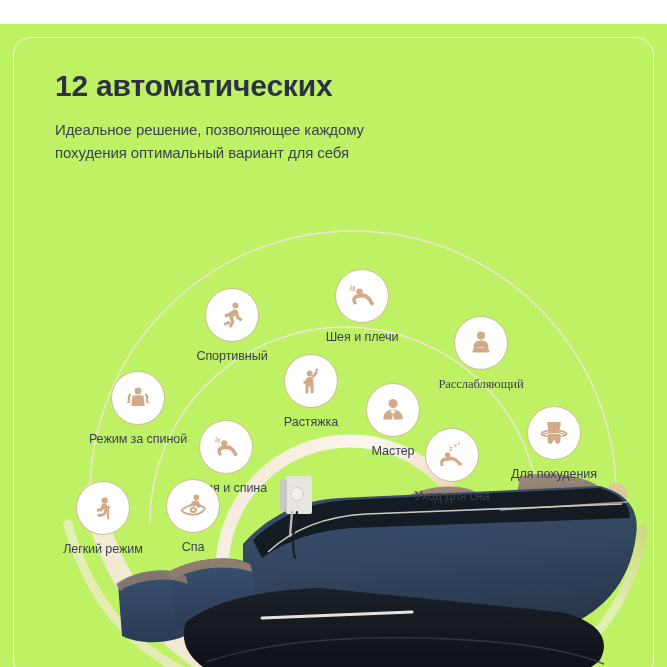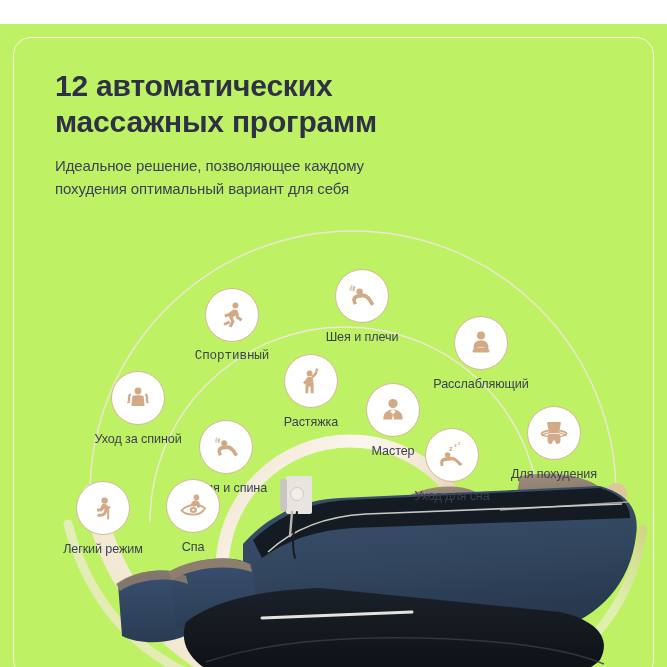--- a/index.html
+++ b/index.html
@@ -120,21 +120,20 @@
 </head>
 <body>
 
 <div id="page">
 
   <div class="card-frame"></div>
 
   <div class="header">
     <h1 class="title">
       <span>12 автоматических</span><br>
-      <span>массажных программ</span>
     </h1>
     <p class="subtitle">
       <span>Идеальное решение, позволяющее каждому</span><br>
       <span>похудения оптимальный вариант для себя</span>
     </p>
   </div>
 
   <svg class="decor-svg" viewBox="0 0 667 667">
     <defs>
       <linearGradient id="goldBand" x1="0" y1="0" x2="1" y2="0.35">
@@ -243,24 +242,24 @@
       <div class="bubble">
         <svg width="32" height="32" viewBox="0 0 32 32" fill="#d2aa87">
           <circle cx="16" cy="9" r="3.4"></circle>
           <path d="M10.4 14.2 C12 13 20 13 21.6 14.2 L22.6 24 L9.4 24 Z"></path>
           <path d="M7.6 11.2 A7.6 7.6 0 0 0 6.6 19.6 L8.6 18.4 A5.6 5.6 0 0 1 9.4 12.4 Z"></path>
           <path d="M6.0 18.0 L5.0 21.6 L8.6 20.6 Z"></path>
           <path d="M24.4 11.2 A7.6 7.6 0 0 1 25.4 19.6 L23.4 18.4 A5.6 5.6 0 0 0 22.6 12.4 Z"></path>
           <path d="M26.0 18.0 L27.0 21.6 L23.4 20.6 Z"></path>
         </svg>
       </div>
-      <div class="caption">Уход за спиной</div>
-    </div>
-
-    <div class="node" style="left: 232px; top: 264px; font-family: Liberation Mono, monospace;">
+      <div class="caption">Режим за спиной</div>
+    </div>
+
+    <div class="node" style="left: 232px; top: 264px;">
       <div class="bubble">
         <svg width="32" height="32" viewBox="0 0 32 32" fill="#d2aa87">
           <circle cx="19.4" cy="6.6" r="3"></circle>
           <path d="M17.6 10.6 C20 10 22 11.4 22.2 13.4 L22.8 17.2 L26.6 20 L24.8 22.4 L20.2 19.4 L19.4 16.2 L16.8 18.6 L18.6 22.8 L15.6 28.6 L12.6 27.2 L15.2 22.4 L12.6 16.8 C12 15 13 13 15 12.2 Z"></path>
           <path d="M14.2 13.4 L8.4 15.6 L9.2 18.4 L14.6 16.6 Z"></path>
           <path d="M13.4 21.6 L7.4 24.2 L8.8 26.8 L14.2 24.2 Z"></path>
         </svg>
       </div>
       <div class="caption">Спортивный</div>
     </div>
@@ -270,21 +269,21 @@
         <svg width="32" height="32" viewBox="0 0 32 32" fill="#d2aa87">
           <circle cx="13.6" cy="11.6" r="3.2"></circle>
           <path d="M16.4 13.6 C19.6 13.2 23 15.4 25 18.6 L28.4 24 L25.2 25.8 L22.2 21 C20.6 18.6 18.4 17.4 16.2 17.6 L12 18 C10.4 18.2 9.4 19.8 10 21.2 L11 23.6 L7.8 24.8 L6.6 21.6 C5.4 18.4 7.4 15 10.8 14.4 Z"></path>
           <path d="M9.6 7.2 A5 5 0 0 0 8.4 11.4 L6.4 11.0 A7 7 0 0 1 8.0 5.8 Z" opacity="0.85"></path>
           <path d="M7.0 6.0 A7.4 7.4 0 0 0 5.6 11.0 L3.6 10.8 A9.4 9.4 0 0 1 5.4 4.8 Z" opacity="0.6"></path>
         </svg>
       </div>
       <div class="caption">Шея и плечи</div>
     </div>
 
-    <div class="node" style="left: 481px; top: 292px;">
+    <div class="node" style="left: 481px; top: 292px; font-family: Liberation Serif, serif;">
       <div class="bubble">
         <svg width="32" height="32" viewBox="0 0 32 32" fill="#d2aa87">
           <circle cx="16" cy="8.4" r="4"></circle>
           <path d="M16 13.2 C20.4 13.2 23.4 16 23.4 19.6 L23.4 21.2 C23.4 22.2 22.4 22.8 21.6 22.2 L18.4 20 L13.6 20 L10.4 22.2 C9.6 22.8 8.6 22.2 8.6 21.2 L8.6 19.6 C8.6 16 11.6 13.2 16 13.2 Z"></path>
           <path d="M8.2 22.6 C10.6 20.8 13.2 20.4 16 20.4 C18.8 20.4 21.4 20.8 23.8 22.6 C25.2 23.6 24.6 25.6 22.8 25.6 L9.2 25.6 C7.4 25.6 6.8 23.6 8.2 22.6 Z"></path>
         </svg>
       </div>
       <div class="caption">Расслабляющий</div>
     </div>
 

